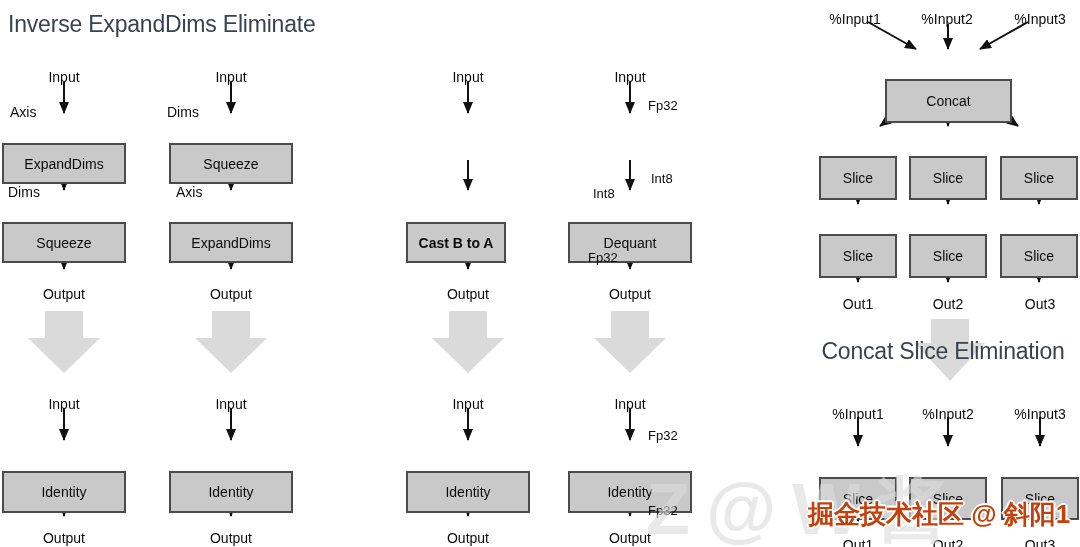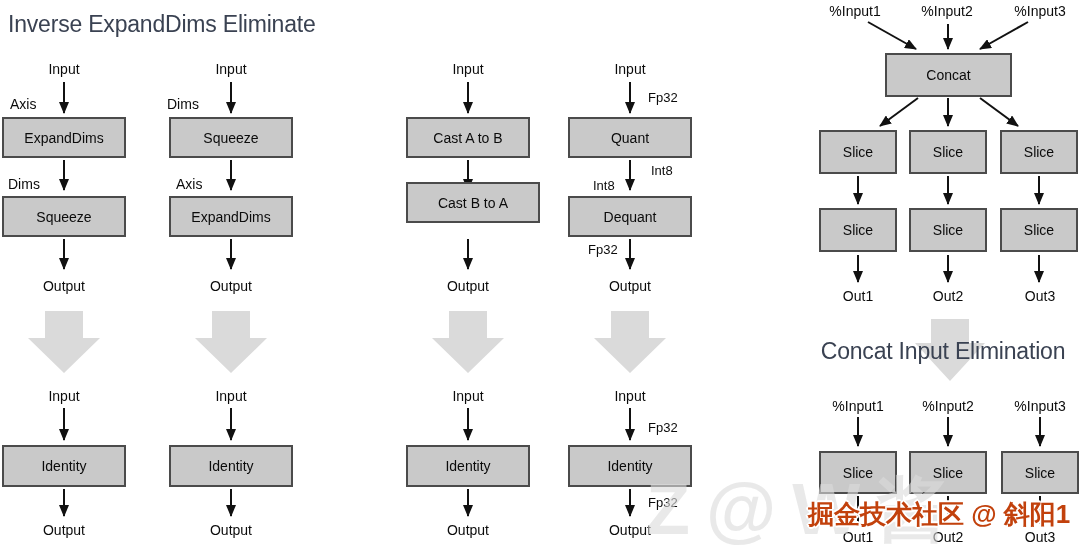--- a/index.html
+++ b/index.html
@@ -17,23 +17,23 @@
   .title{
     position:absolute; z-index:2; font-size:23px; font-weight:500;
     color:var(--title); letter-spacing:-0.2px; white-space:nowrap;
   }
   .squig{text-decoration:underline; text-decoration-style:wavy;
     text-decoration-color:var(--squiggle); text-decoration-thickness:1px; text-underline-offset:3px;}
   .node{
     position:absolute; z-index:2; box-sizing:border-box;
     background:var(--box-fill); border:2px solid var(--box-border);
     display:flex; align-items:center; justify-content:center;
-    font-size:14px; color:#0b0b0b; white-space:nowrap;
+    font-size:14px; color:#0b0b0b; white-space:nowrap;margin-top:26px;
   }
-  .lbl{position:absolute; z-index:2; font-size:14px; white-space:nowrap;}
+  .lbl{position:absolute; z-index:2; font-size:14px; white-space:nowrap;margin-top:8px;}
   .ctr{transform:translateX(-50%);}
   .type{font-size:13px;}
   .wm-back{
     position:absolute; z-index:4; left:646px; top:462px; font-size:72px; font-weight:700;
     color:var(--watermark-back); opacity:.6; letter-spacing:16px; white-space:nowrap;
   }
   .wm{
     position:absolute; z-index:5; left:808px; top:497px; font-size:26px; font-weight:700;
     color:#c2410c; white-space:nowrap;
     text-shadow:-2px 0 0 #fff,2px 0 0 #fff,0 -2px 0 #fff,0 2px 0 #fff,
@@ -100,21 +100,21 @@
 
     <line class="thin" marker-end="url(#ah)" x1="858" y1="417" x2="858" y2="446"></line>
     <line class="thin" marker-end="url(#ah)" x1="948" y1="417" x2="948" y2="446"></line>
     <line class="thin" marker-end="url(#ah)" x1="1040" y1="417" x2="1040" y2="446"></line>
     <line class="thin" x1="858" y1="496" x2="858" y2="524"></line>
     <line class="thin" x1="948" y1="496" x2="948" y2="524"></line>
     <line class="thin" x1="1040" y1="496" x2="1040" y2="524"></line>
   </svg>
 
   <div class="title" style="left:8px; top:11px;">Inverse ExpandDims Eliminate</div>
-  <div class="title ctr" style="left:943px; top:338px;">Concat Input Elimination</div>
+  <div class="title ctr" style="left:943px; top:338px;">Concat Slice Elimination</div>
 
   <span class="lbl ctr" style="left:64px; top:61px;">Input</span>
   <span class="lbl" style="left:10px; top:96px;">Axis</span>
   <div class="node" style="left:2px; top:117px; width:124px; height:41px;">ExpandDims</div>
   <span class="lbl" style="left:8px; top:176px;">Dims</span>
   <div class="node" style="left:2px; top:196px; width:124px; height:41px;">Squeeze</div>
   <span class="lbl ctr" style="left:64px; top:278px;">Output</span>
   <span class="lbl ctr" style="left:64px; top:388px;">Input</span>
   <div class="node" style="left:2px; top:445px; width:124px; height:42px;">Identity</div>
   <span class="lbl ctr" style="left:64px; top:522px;">Output</span>
@@ -123,30 +123,28 @@
   <span class="lbl" style="left:167px; top:96px;">Dims</span>
   <div class="node" style="left:169px; top:117px; width:124px; height:41px;">Squeeze</div>
   <span class="lbl" style="left:176px; top:176px;">Axis</span>
   <div class="node" style="left:169px; top:196px; width:124px; height:41px;">ExpandDims</div>
   <span class="lbl ctr" style="left:231px; top:278px;">Output</span>
   <span class="lbl ctr" style="left:231px; top:388px;">Input</span>
   <div class="node" style="left:169px; top:445px; width:124px; height:42px;">Identity</div>
   <span class="lbl ctr" style="left:231px; top:522px;">Output</span>
 
   <span class="lbl ctr" style="left:468px; top:61px;">Input</span>
-  <div class="node" style="left:406px; top:117px; width:124px; height:41px;">Cast A to B</div>
-  <div class="node" style="left:406px; top:182px; width:134px; height:41px;">Cast B to A</div>
+  <div class="node" style="left:406px; top:196px; width:100px; height:41px;font-weight:bold;">Cast B to A</div>
   <span class="lbl ctr" style="left:468px; top:278px;">Output</span>
   <span class="lbl ctr" style="left:468px; top:388px;">Input</span>
   <div class="node" style="left:406px; top:445px; width:124px; height:42px;">Identity</div>
   <span class="lbl ctr" style="left:468px; top:522px;">Output</span>
 
   <span class="lbl ctr" style="left:630px; top:61px;">Input</span>
   <span class="lbl type" style="left:648px; top:90px;">Fp32</span>
-  <div class="node" style="left:568px; top:117px; width:124px; height:41px;">Quant</div>
   <span class="lbl type" style="left:651px; top:163px;">Int8</span>
   <span class="lbl type" style="left:593px; top:178px;">Int8</span>
   <div class="node" style="left:568px; top:196px; width:124px; height:41px;">Dequant</div>
   <span class="lbl type" style="left:588px; top:242px;">Fp32</span>
   <span class="lbl ctr" style="left:630px; top:278px;">Output</span>
   <span class="lbl ctr" style="left:630px; top:388px;">Input</span>
   <span class="lbl type" style="left:648px; top:420px;">Fp32</span>
   <div class="node" style="left:568px; top:445px; width:124px; height:42px;">Identity</div>
   <span class="lbl type" style="left:648px; top:495px;">Fp32</span>
   <span class="lbl ctr" style="left:630px; top:522px;">Output</span>

